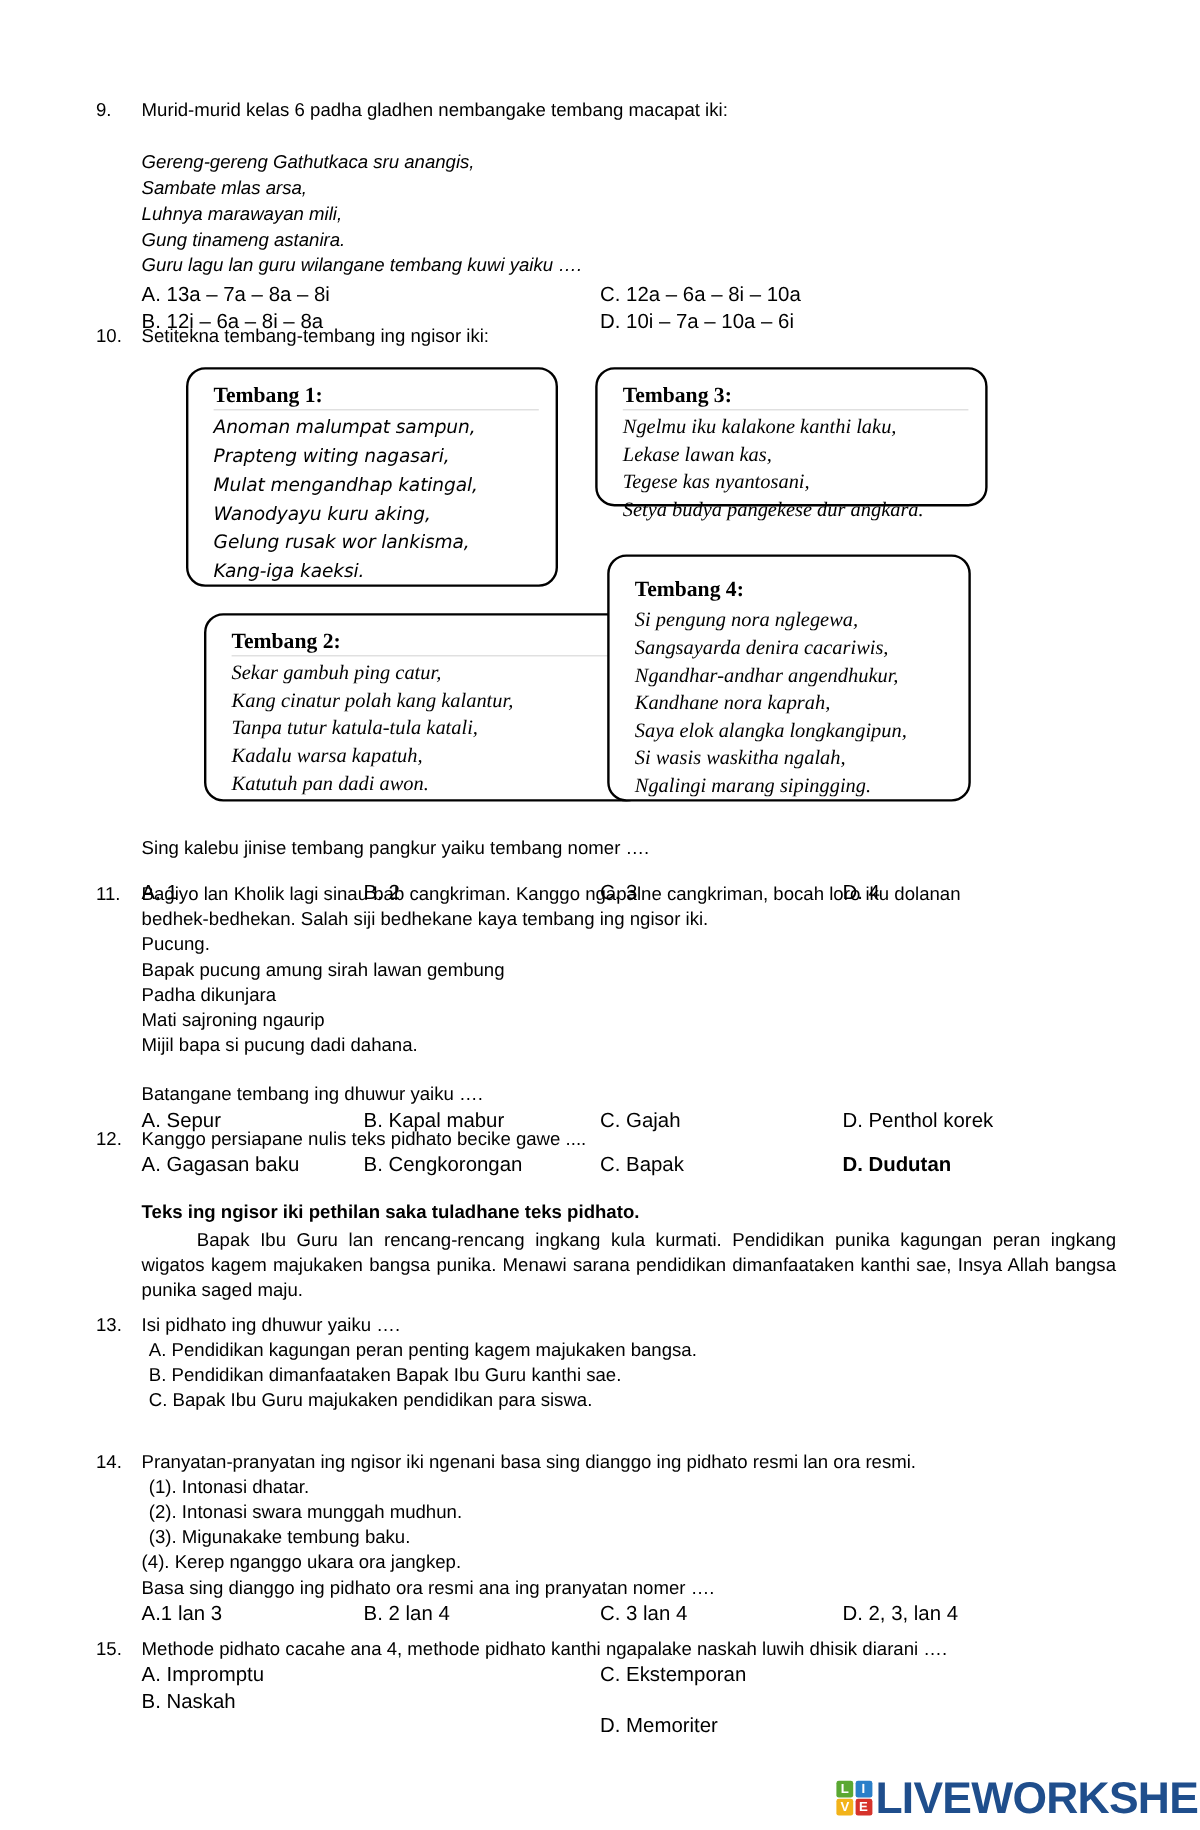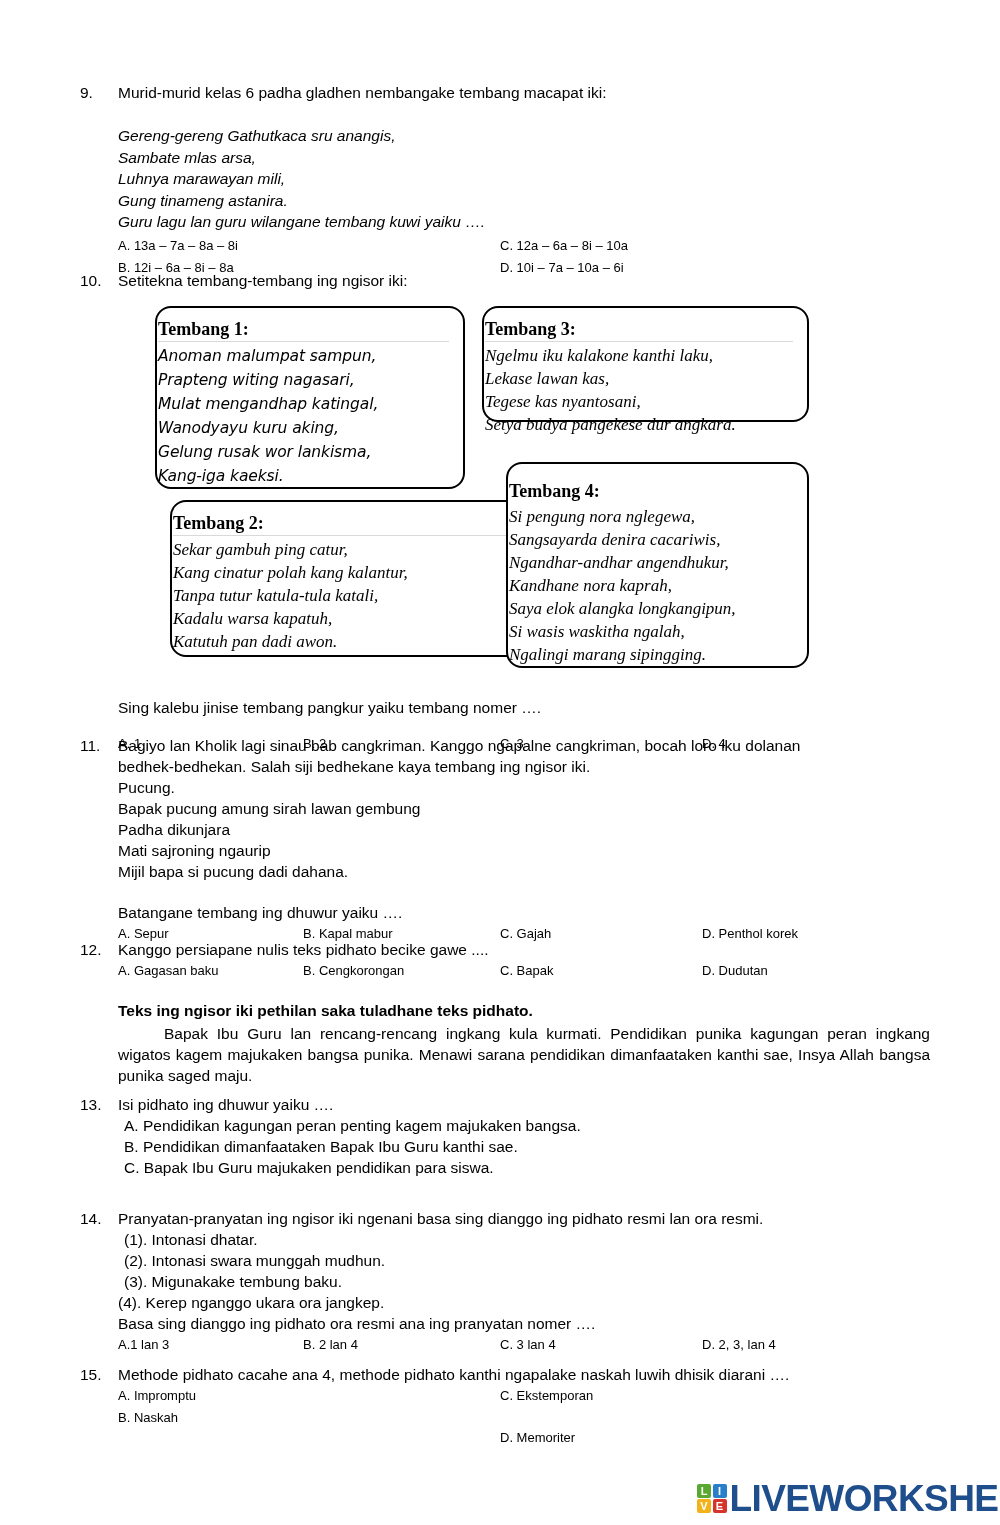--- a/index.html
+++ b/index.html
@@ -44,40 +44,40 @@
     font-family: "Liberation Sans", sans-serif;
     font-style: italic;
     font-size: 15.5px;
     line-height: 21.5px;
   }
 
   
   .opt-row {
     position: relative;
     height: 22px;
-    font-size: 13px;
+    font-size: 17px;
     line-height: 22px;
     text-align: right;
   }
   .opt {
     position: absolute;
     top: 0;
     white-space: nowrap;
   }
 
   
   .tembang-box {
     position: absolute;
     border: 2.2px solid #000000;
     border-radius: 16px;
     background: #ffffff;
     box-sizing: border-box;
   }
   .tembang-inner {
-    padding: 10px 14px 12px 1px;
+    padding: 10px 14px 12px 21px;
   }
   .tembang-title {
     font-family: "Liberation Serif", serif;
     font-weight: bold;
     font-size: 18px;
     line-height: 22px;
     border-bottom: 1.5px solid #d9d9d9;
     padding-bottom: 1px;
     margin-bottom: 2px;
     white-space: nowrap;
@@ -177,34 +177,34 @@
         <div>Anoman malumpat sampun,</div>
         <div>Prapteng witing nagasari,</div>
         <div>Mulat mengandhap katingal,</div>
         <div>Wanodyayu kuru aking,</div>
         <div>Gelung rusak wor lankisma,</div>
         <div>Kang-iga kaeksi.</div>
       </div>
     </div>
   </div>
 
-  <div class="tembang-box" style="left:170px; top:500px; width:368px; height:157px;">
+  <div class="tembang-box" style="left:170px; top:511px; width:368px; height:157px;">
     <div class="tembang-inner">
       <div class="tembang-title">Tembang 2:</div>
       <div class="tembang-lines serif">
         <div>Sekar gambuh ping catur,</div>
         <div>Kang cinatur polah kang kalantur,</div>
         <div>Tanpa tutur katula-tula katali,</div>
         <div>Kadalu warsa kapatuh,</div>
         <div>Katutuh pan dadi awon.</div>
       </div>
     </div>
   </div>
 
-  <div class="tembang-box" style="left:482px; top:306px; width:327px; height:116px;">
+  <div class="tembang-box" style="left:496px; top:306px; width:327px; height:116px;">
     <div class="tembang-inner">
       <div class="tembang-title">Tembang 3:</div>
       <div class="tembang-lines serif">
         <div>Ngelmu iku kalakone kanthi laku,</div>
         <div>Lekase lawan kas,</div>
         <div>Tegese kas nyantosani,</div>
         <div>Setya budya pangekese dur angkara.</div>
       </div>
     </div>
   </div>
@@ -255,21 +255,21 @@
   </div>
 
   <div class="q" style="left:80px; top:939px; width:860px;">
     <div class="q-num">12.</div>
     <div class="q-body">
       <p>Kanggo persiapane nulis teks pidhato becike gawe ....</p>
       <div class="opt-row">
         <span class="opt" style="left:0px;">A. Gagasan baku</span>
         <span class="opt" style="left:185px;">B. Cengkorongan</span>
         <span class="opt" style="left:382px;">C. Bapak</span>
-        <span class="opt" style="left:584px;">D. Dudutan</span>
+        <span class="opt" style="left:584px;font-weight:bold;">D. Dudutan</span>
       </div>
       <p class="bold" style="margin-top:18px;">Teks ing ngisor iki pethilan saka tuladhane teks pidhato.</p>
       <p class="indent-para" style="margin-top:2px; width:812px;">Bapak Ibu Guru lan rencang-rencang ingkang kula kurmati. Pendidikan punika kagungan peran ingkang wigatos kagem majukaken bangsa punika. Menawi sarana pendidikan dimanfaataken kanthi sae, Insya Allah bangsa punika saged maju.</p>
     </div>
   </div>
 
   <div class="q" style="left:80px; top:1094px; width:860px;">
     <div class="q-num">13.</div>
     <div class="q-body">
       <p>Isi pidhato ing dhuwur yaiku ….</p>

